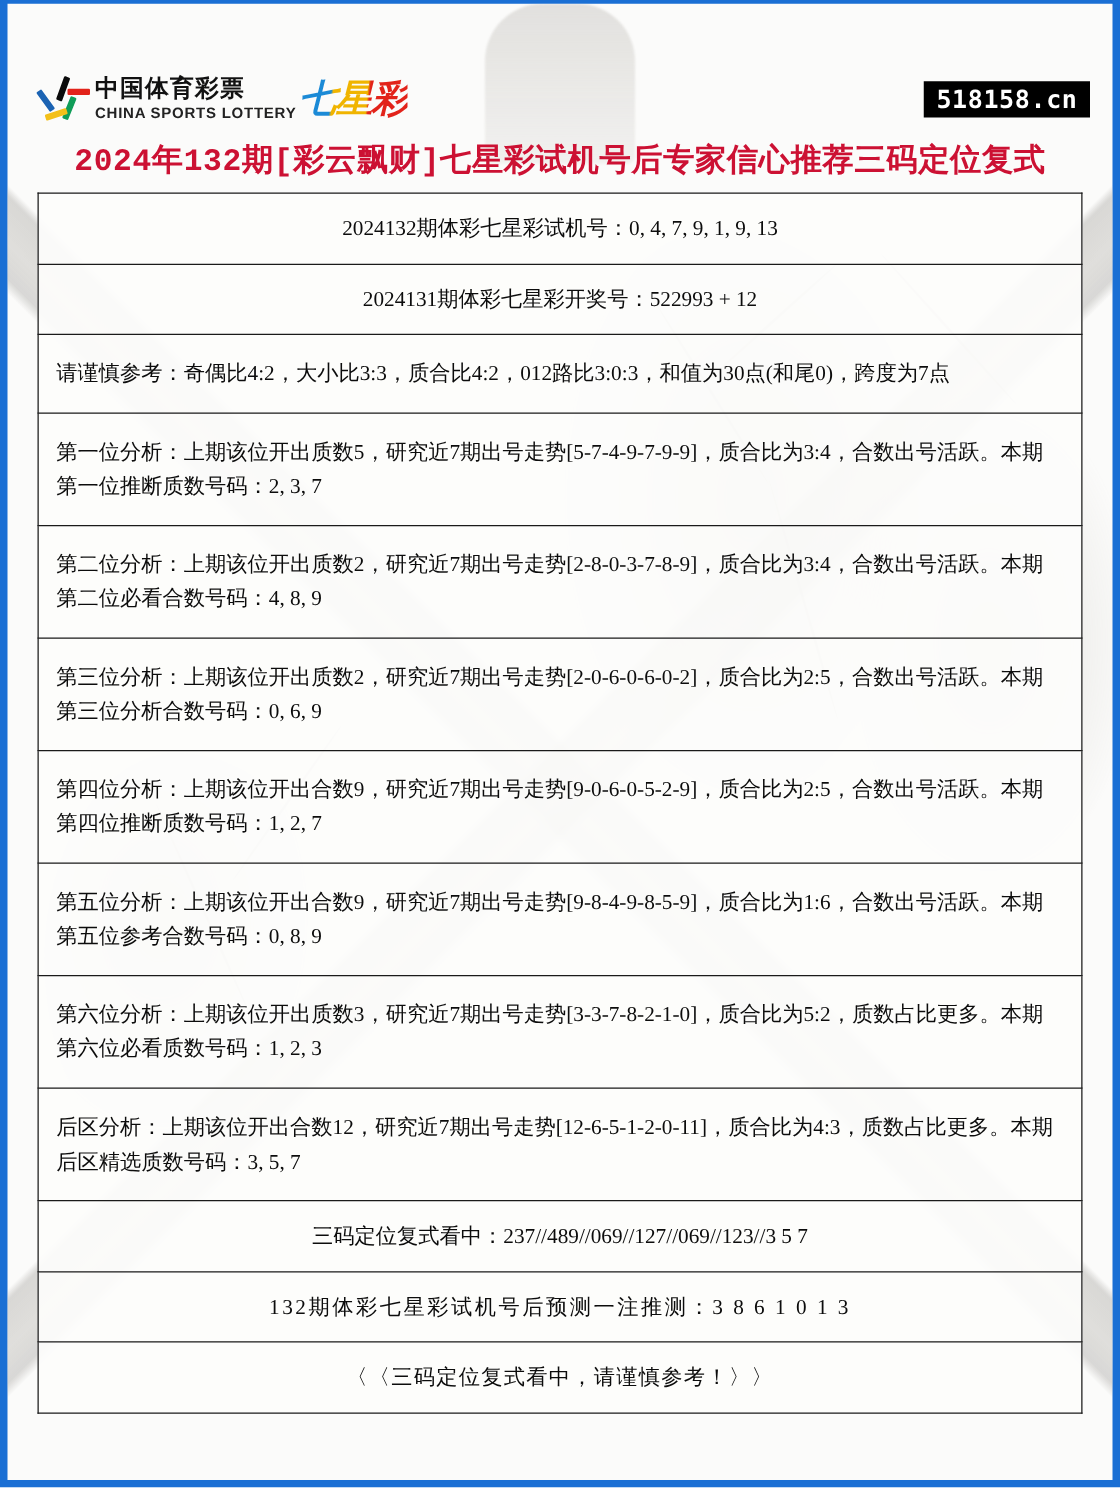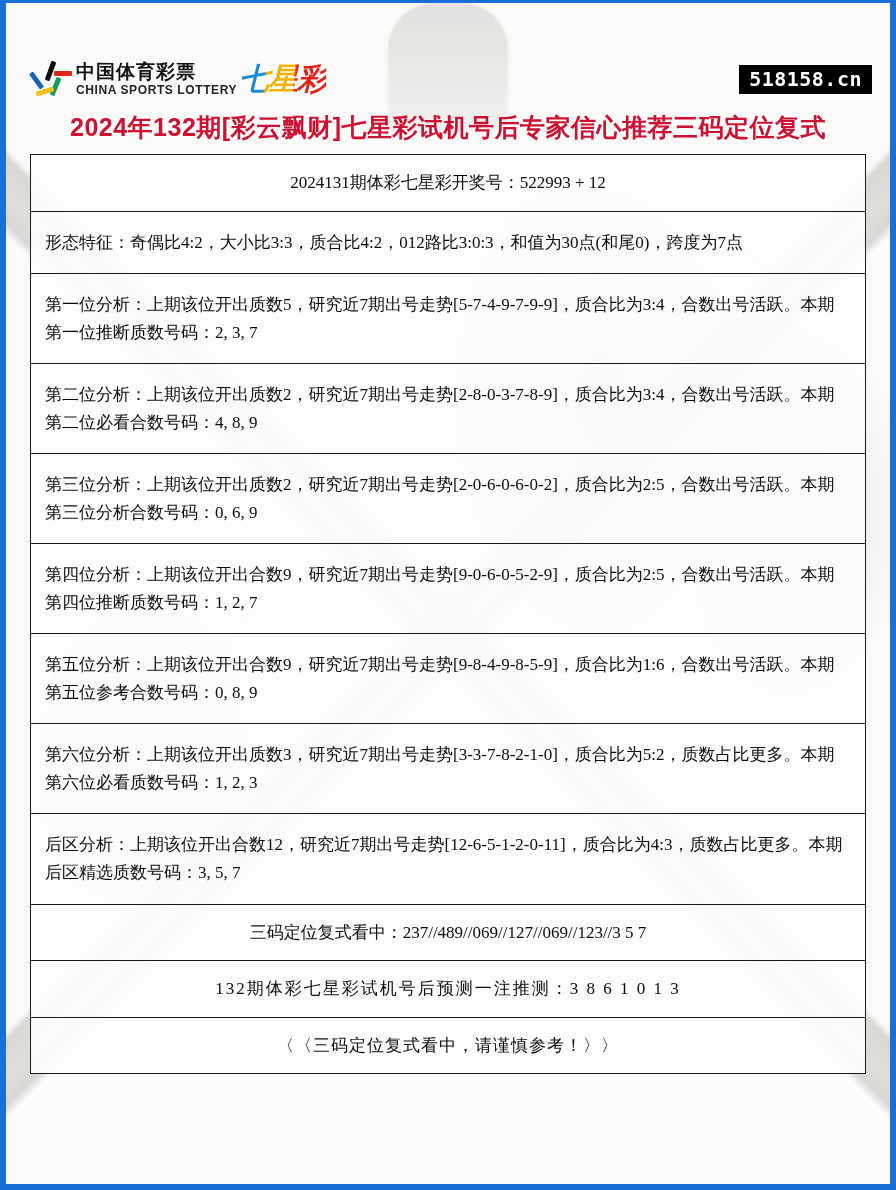--- a/index.html
+++ b/index.html
@@ -145,21 +145,21 @@
     padding: 4px 10px 5px 10px;
     line-height: 1;
   }
 
   
   #page-title {
     position: relative;
     z-index: 2;
     text-align: center;
     color: #cc1133;
-    font-family: Liberation Sans, sans-serif;
+    font-family: Liberation Mono, monospace;
     font-weight: 700;
     font-size: 25px;
     letter-spacing: 0.5px;
     margin: 2px 0 0 0;
     padding: 0 10px 10px 10px;
     white-space: nowrap;
   }
 
   
   #content-table {
@@ -225,24 +225,27 @@
     </div>
 
     <div id="site-badge">518158.cn</div>
   </div>
 
   <h1 id="page-title">2024年132期[彩云飘财]七星彩试机号后专家信心推荐三码定位复式</h1>
 
   <table id="content-table">
     <tbody>
         <tr>
+          <td class="center tight">2024132期体彩七星彩试机号：0, 4, 7, 9, 1, 9, 13</td>
+        </tr>
+        <tr>
           <td class="center tight">2024131期体彩七星彩开奖号：522993 + 12</td>
         </tr>
         <tr>
-          <td class="left">形态特征：奇偶比4:2，大小比3:3，质合比4:2，012路比3:0:3，和值为30点(和尾0)，跨度为7点</td>
+          <td class="left">请谨慎参考：奇偶比4:2，大小比3:3，质合比4:2，012路比3:0:3，和值为30点(和尾0)，跨度为7点</td>
         </tr>
         <tr>
           <td class="left">第一位分析：上期该位开出质数5，研究近7期出号走势[5-7-4-9-7-9-9]，质合比为3:4，合数出号活跃。本期第一位推断质数号码：2, 3, 7</td>
         </tr>
         <tr>
           <td class="left">第二位分析：上期该位开出质数2，研究近7期出号走势[2-8-0-3-7-8-9]，质合比为3:4，合数出号活跃。本期第二位必看合数号码：4, 8, 9</td>
         </tr>
         <tr>
           <td class="left">第三位分析：上期该位开出质数2，研究近7期出号走势[2-0-6-0-6-0-2]，质合比为2:5，合数出号活跃。本期第三位分析合数号码：0, 6, 9</td>
         </tr>

